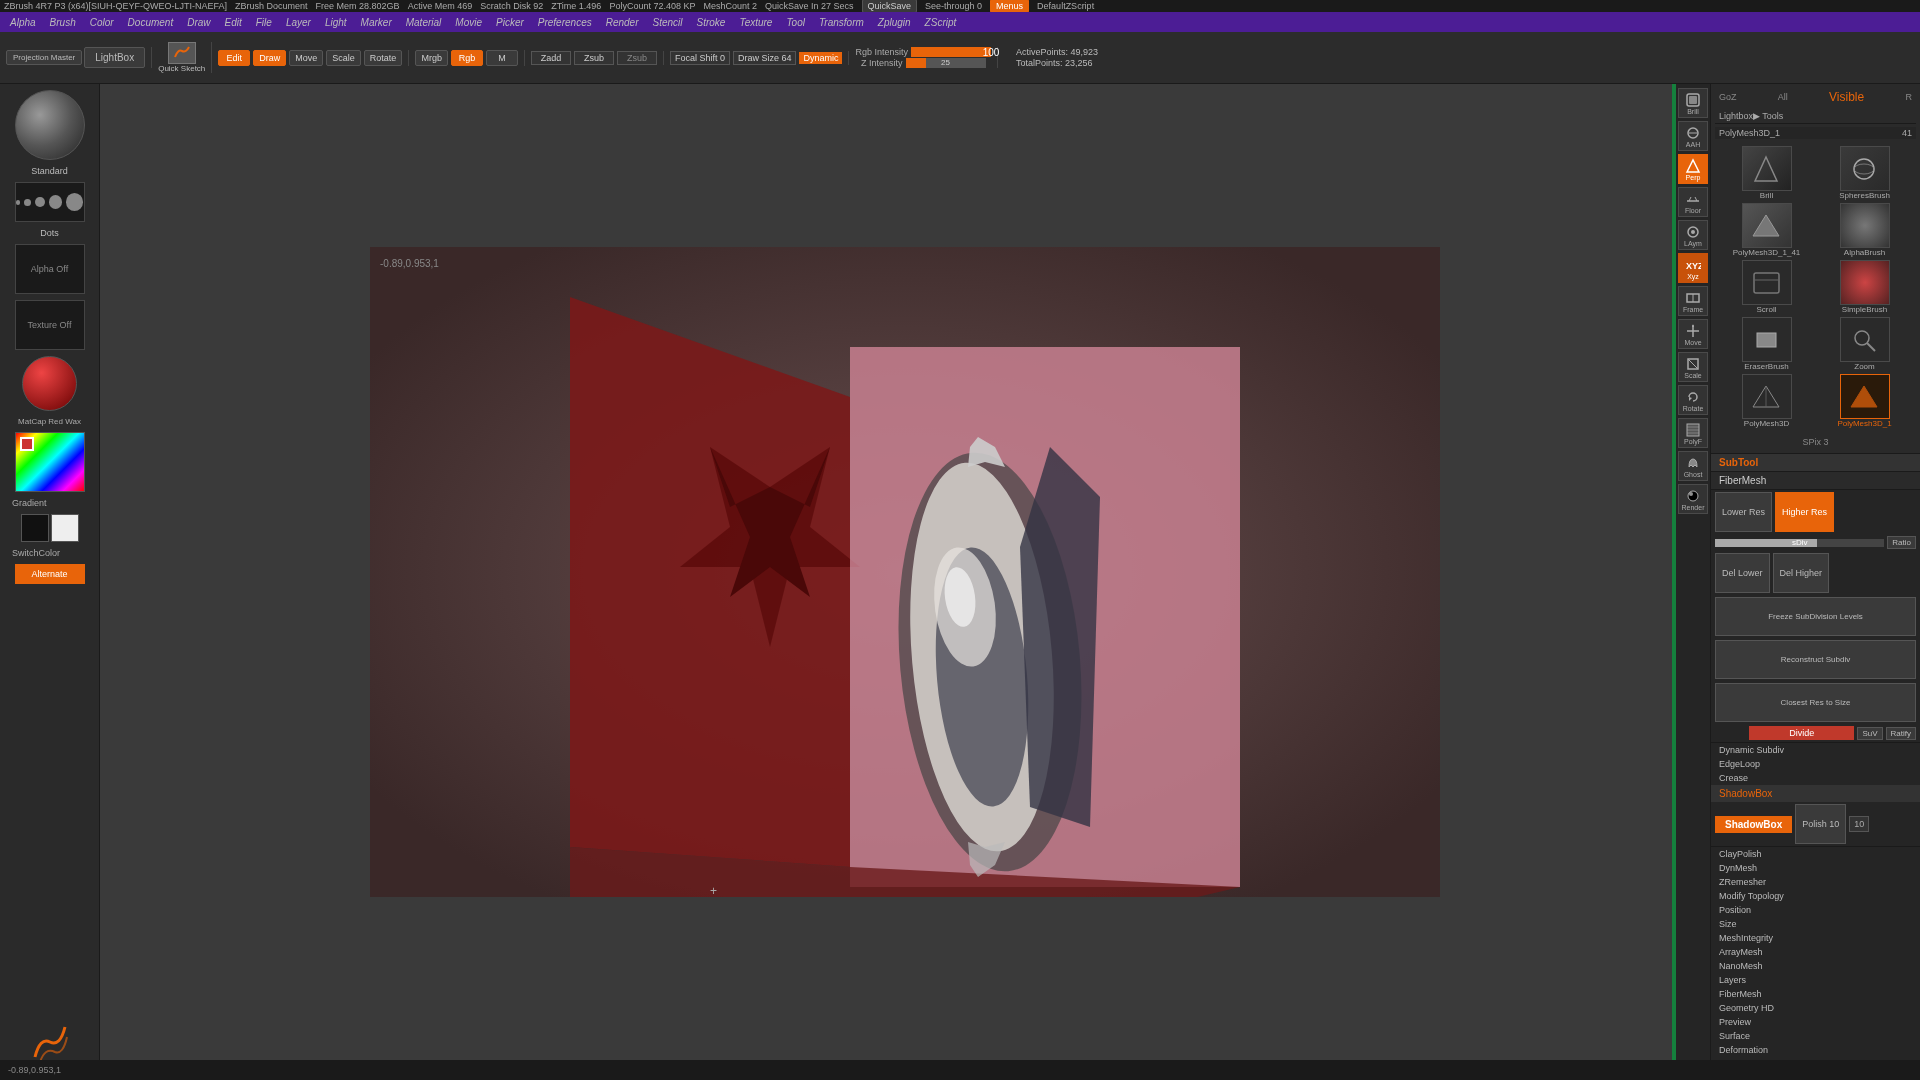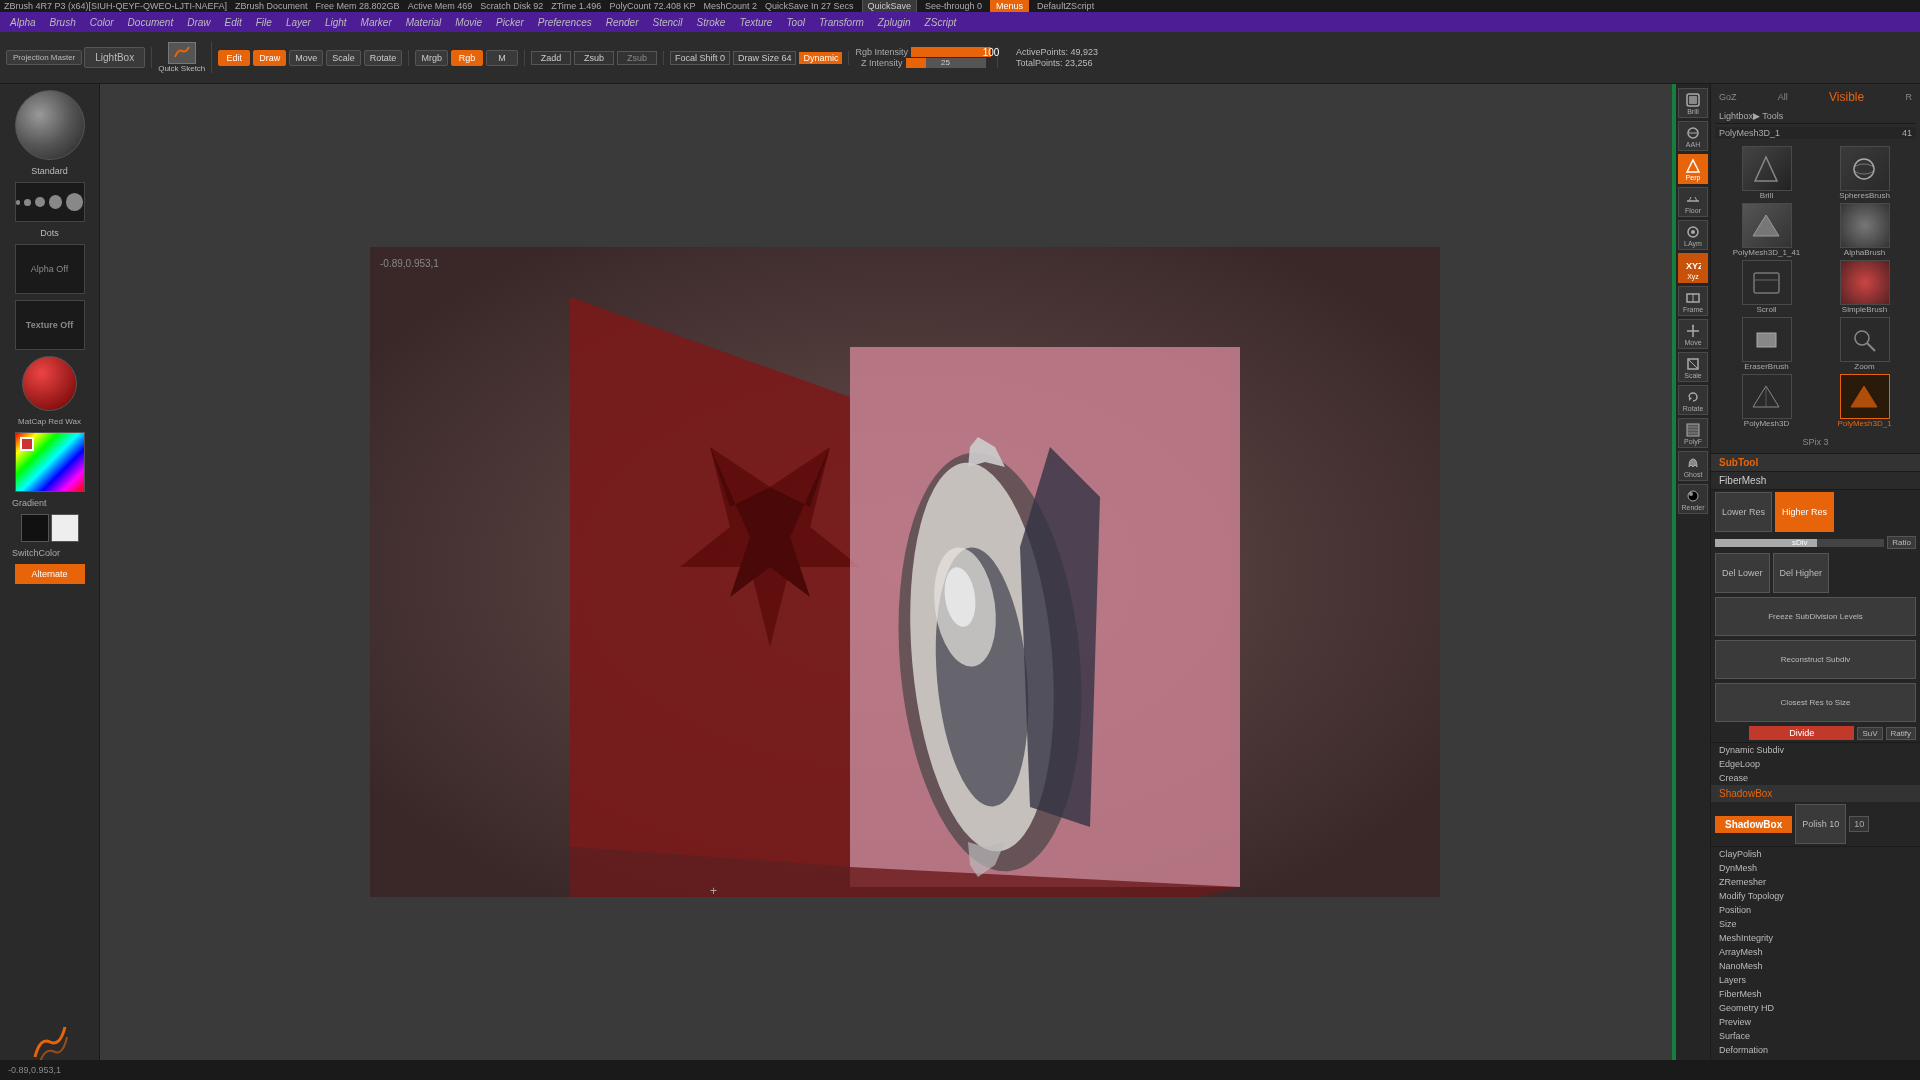--- a/index.html
+++ b/index.html
@@ -184,21 +184,20 @@
     .texture-box {
       width: 70px;
       height: 50px;
       background: #1a1a1a;
       border: 1px solid #444;
       display: flex;
       align-items: center;
       justify-content: center;
       color: #888;
       font-size: 9px;
-      font-weight: bold;
     }
     .material-sphere {
       width: 55px;
       height: 55px;
       border-radius: 50%;
       background: radial-gradient(circle at 35% 30%, #e44, #a22, #600);
       border: 1px solid #555;
     }
     .matcap-label { color: #aaa; font-size: 8px; }
     .color-swatches {

